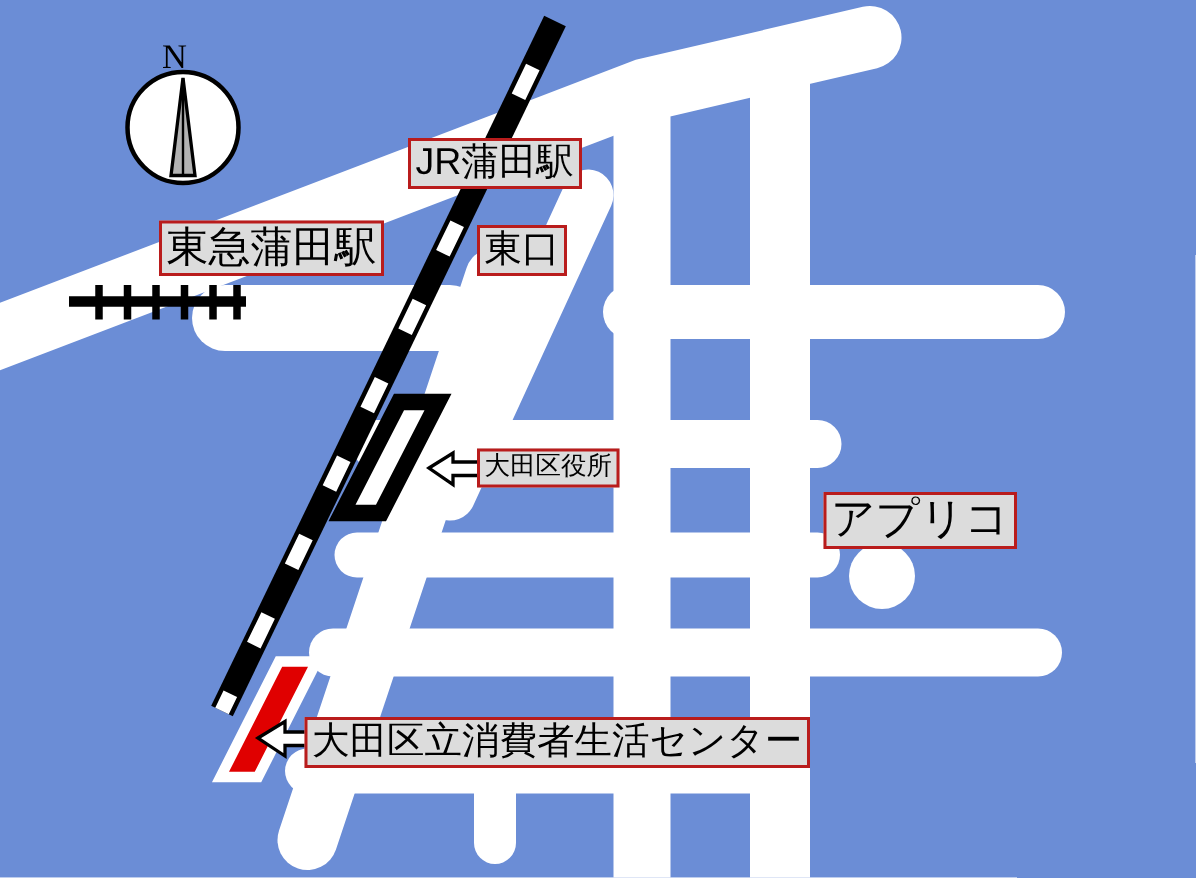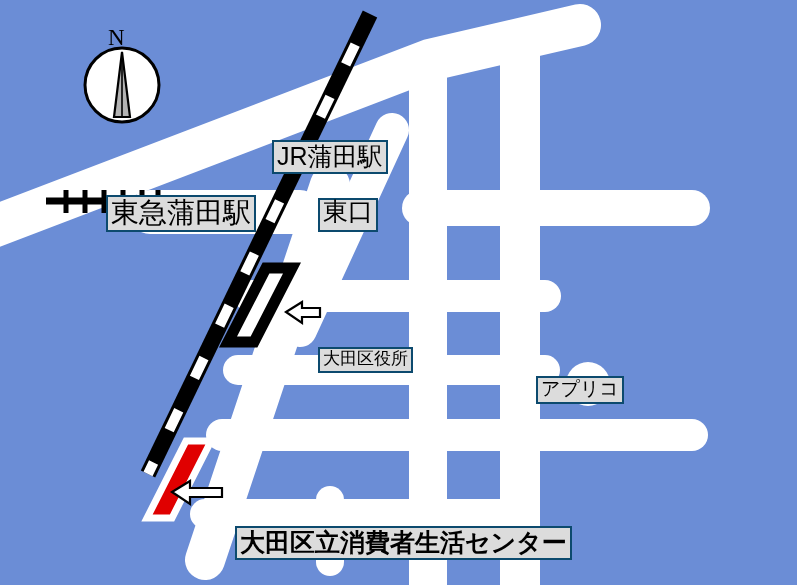--- a/index.html
+++ b/index.html
@@ -18,36 +18,35 @@
     position: absolute;
     top: 0;
     left: 0;
     width: 797px;
     height: 585px;
     display: block;
   }
   .map-label {
     position: absolute;
     background: #dcdcdc;
-    border: 2px solid #0c4a6e;
+    border: 2px solid #b91c1c;
     color: #000000;
     font-family: "Liberation Sans", "DejaVu Sans", sans-serif;
     font-weight: normal;
     line-height: 1.05;
     white-space: nowrap;
     padding: 1px 3px 3px 3px;
     box-sizing: border-box;
-    margin-top: 48px;
   }
   .lbl-tokyu   { left: 106px; top: 147px; font-size: 28px; }
   .lbl-jr      { left: 272px; top: 92px;  font-size: 25px; }
-  .lbl-higashi { left: 318px; top: 150px; font-size: 25px; font-family: Liberation Mono, monospace; }
+  .lbl-higashi { left: 318px; top: 150px; font-size: 25px; }
   .lbl-kuyakusho { left: 318px; top: 299px; font-size: 17px; }
-  .lbl-aplico  { left: 536px; top: 328px; font-size: 19px; }
-  .lbl-center  { left: 235px; top: 478px; font-size: 25px; font-weight: bold; }
+  .lbl-aplico  { left: 549px; top: 328px; font-size: 29px; }
+  .lbl-center  { left: 203px; top: 478px; font-size: 25px; }
   .compass-n {
     position: absolute;
     left: 108px;
     top: 25px;
     font-family: "Liberation Serif", "DejaVu Serif", serif;
     font-size: 23px;
     color: #000000;
   }
 </style>
 </head>

